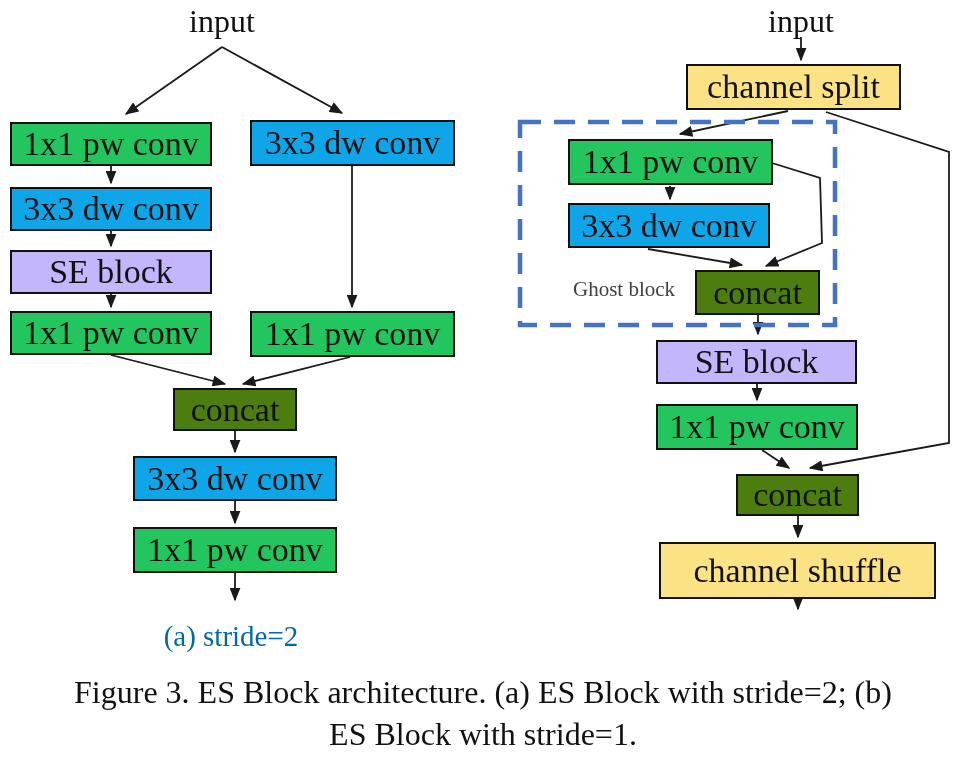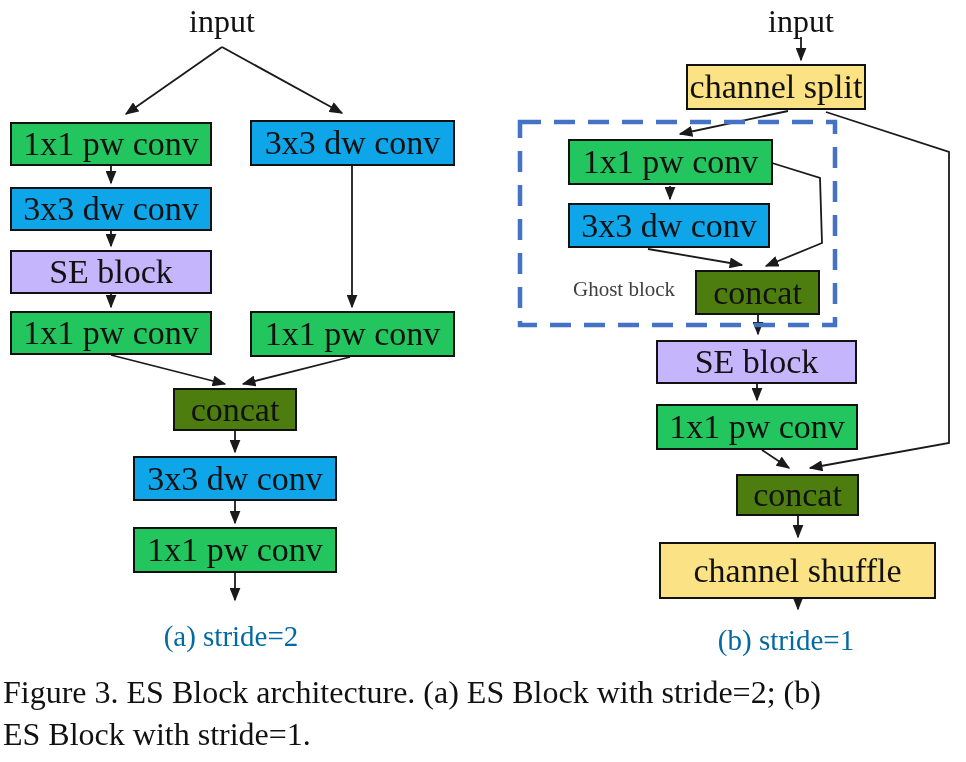--- a/index.html
+++ b/index.html
@@ -17,21 +17,21 @@
   .green{background:#0ea5e9;}
   .gray{background:#c4b5fd;}
   .peach{background:#4d7c0f;}
   .yellow{background:#FBE285;}
   .lbl{position:absolute;font-size:32px;line-height:1.1;white-space:nowrap;color:#111;}
   .lbl.center{text-align:center;}
   .ghost-lbl{position:absolute;font-size:21px;line-height:1.1;white-space:nowrap;color:#404040;margin-left:44px;}
   .subcap{position:absolute;font-size:29px;text-align:center;white-space:nowrap;color:#0369a1;}
   .caption{
     position:absolute;left:3px;top:671px;width:960px;
-    font-size:32px;line-height:42px;color:#111;
+    font-size:32px;line-height:42px;color:#111;text-align:center;
   }
 </style>
 </head>
 <body>
 
 <div class="fig">
 
   <svg class="layer" viewBox="0 0 966 762" xmlns="http://www.w3.org/2000/svg">
     <defs>
       <marker id="arw" viewBox="0 0 10 8" refX="9" refY="4" markerWidth="14" markerHeight="11" markerUnits="userSpaceOnUse" orient="auto">
@@ -73,29 +73,28 @@
   <div class="node gray" style="left:10px;top:250px;width:202px;height:44px;">SE block</div>
   <div class="node blue" style="left:10px;top:311px;width:202px;height:44px;">1x1 pw conv</div>
   <div class="node green" style="left:250px;top:120px;width:205px;height:46px;">3x3 dw conv</div>
   <div class="node blue" style="left:250px;top:311px;width:205px;height:46px;">1x1 pw conv</div>
   <div class="node peach" style="left:173px;top:388px;width:124px;height:43px;">concat</div>
   <div class="node green" style="left:133px;top:456px;width:204px;height:45px;">3x3 dw conv</div>
   <div class="node blue" style="left:133px;top:527px;width:204px;height:46px;">1x1 pw conv</div>
   <div class="subcap" style="left:110px;top:620px;width:242px;">(a) stride=2</div>
 
   <div class="lbl center" style="left:741px;top:4px;width:120px;">input</div>
-  <div class="node yellow" style="left:686px;top:64px;width:180px;height:46px;">channel split</div>
+  <div class="node yellow" style="left:686px;top:64px;width:215px;height:46px;">channel split</div>
   <div class="node blue" style="left:568px;top:139px;width:205px;height:46px;">1x1 pw conv</div>
   <div class="node green" style="left:568px;top:203px;width:202px;height:45px;">3x3 dw conv</div>
   <div class="ghost-lbl" style="left:529px;top:278px;">Ghost block</div>
   <div class="node peach" style="left:695px;top:270px;width:125px;height:45px;">concat</div>
   <div class="node gray" style="left:656px;top:340px;width:201px;height:44px;">SE block</div>
   <div class="node blue" style="left:656px;top:404px;width:202px;height:46px;">1x1 pw conv</div>
   <div class="node peach" style="left:736px;top:474px;width:123px;height:42px;">concat</div>
   <div class="node yellow" style="left:659px;top:542px;width:277px;height:57px;">channel shuffle</div>
-  <div class="subcap" style="left:665px;top:624px;width:242px;">(b) stride=1</div>
 
   <div class="caption">
     <div>Figure 3. ES Block architecture.  (a) ES Block with stride=2; (b)</div>
     <div>ES Block with stride=1.</div>
   </div>
 
 </div>
 
 </body></html>

